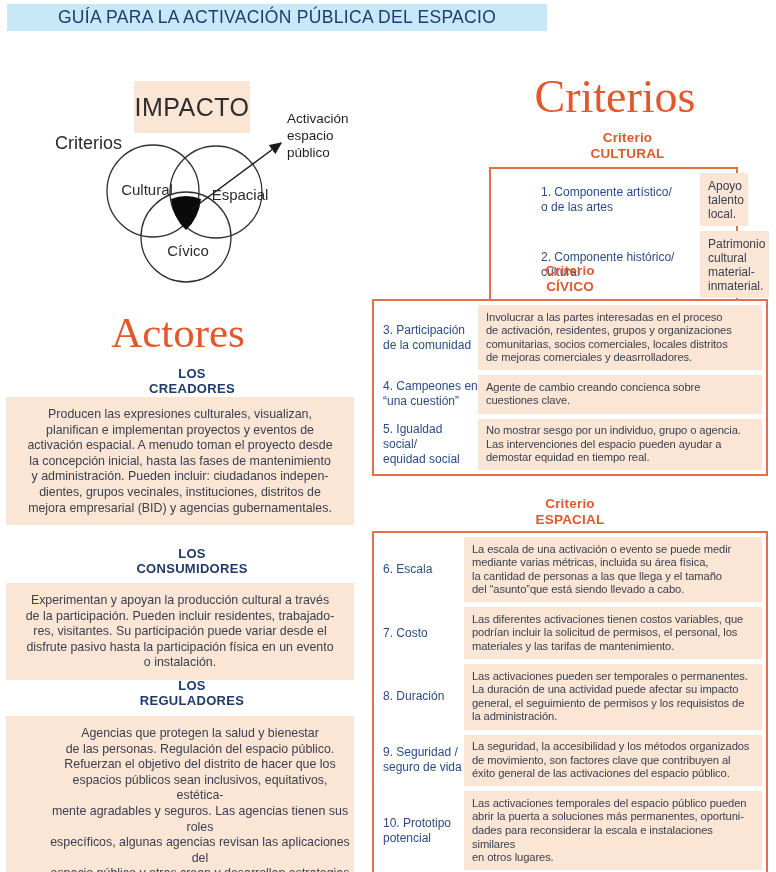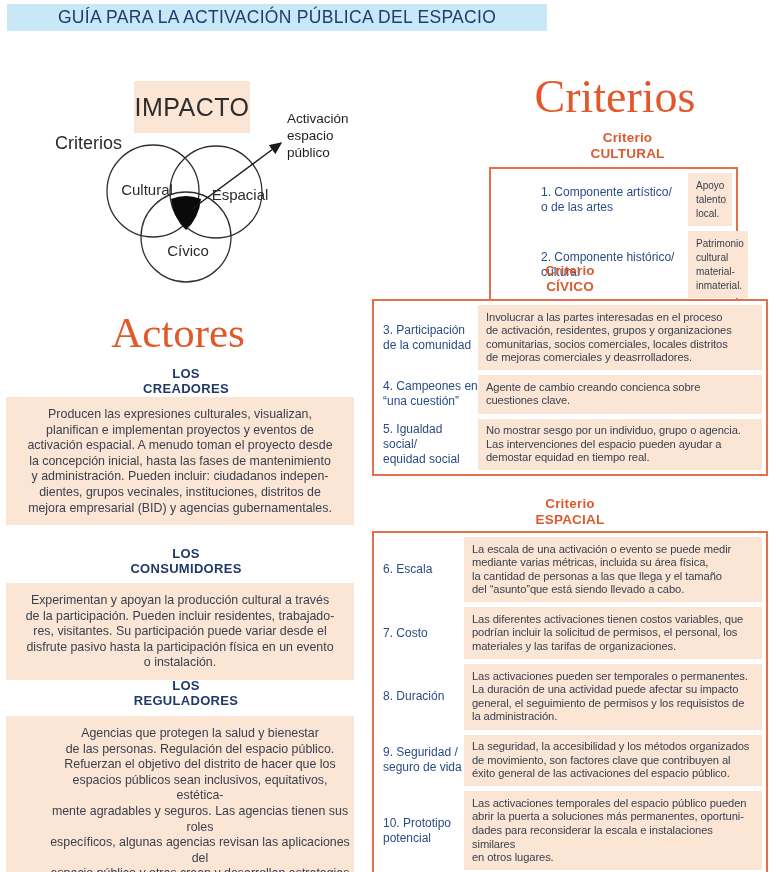--- a/index.html
+++ b/index.html
@@ -32,21 +32,21 @@
     position:absolute; left:287px; top:111px; font-size:13.5px; line-height:1.25;
     color:#1f1f1f; font-weight:500;
   }
 
   
   .actores-heading {
     position:absolute; left:0; top:308px; width:356px; text-align:center;
     font-family:"Liberation Serif", serif; font-size:43px; color:#e2582a;
   }
   .group-title {
-    position:absolute; left:8px; width:356px; text-align:center;
+    position:absolute; left:14px; width:356px; text-align:center;
     color:#1f3a68; font-weight:700; font-size:13px; line-height:1.18; letter-spacing:0.3px;
   }
   .gt-creadores { top:366px; }
   .gt-consumidores { top:546px; }
   .gt-reguladores { top:678px; }
   .group-body {
     position:absolute; left:6px; width:348px; background:#fbe5d5;
     color:#3a4150; font-size:12.4px; line-height:15.6px; text-align:center;
     padding:10px 2px 9px 2px; box-sizing:border-box;
   }
@@ -81,21 +81,21 @@
     box-sizing:border-box; flex-shrink:0;
   }
   .t-cultural .cterm { width:152px; }
   .t-civico .cterm   { width:100px; }
   .t-espacial .cterm { width:86px; }
 
   .cdesc {
     flex:1; background:#fbe5d5; color:#3a4150;
     padding:5.5px 4px 5.5px 8px;
   }
-  .t-cultural .cdesc { font-size:10px; line-height:14px; }
+  .t-cultural .cdesc { font-size:12px; line-height:14px;margin-left:12px; }
   .t-civico .cdesc, .t-espacial .cdesc {
     font-size:11.2px; line-height:13.6px; letter-spacing:-0.1px;
   }
 </style>
 </head>
 <body>
 
 <div class="page">
 
   <div class="title-bar">
@@ -208,21 +208,21 @@
       <div class="cterm preline">6. Escala</div>
       <div class="cdesc preline">La escala de una activación o evento se puede medir
 mediante varias métricas, incluida su área física,
 la cantidad de personas a las que llega y el tamaño
 del “asunto”que está siendo llevado a cabo.</div>
     </div>
     <div class="crow">
       <div class="cterm preline">7. Costo</div>
       <div class="cdesc preline">Las diferentes activaciones tienen costos variables, que
 podrían incluir la solicitud de permisos, el personal, los
-materiales y las tarifas de organizaciones.</div>
+materiales y las tarifas de mantenimiento.</div>
     </div>
     <div class="crow">
       <div class="cterm preline">8. Duración</div>
       <div class="cdesc preline">Las activaciones pueden ser temporales o permanentes.
 La duración de una actividad puede afectar su impacto
 general, el seguimiento de permisos y los requisistos de
 la administración.</div>
     </div>
     <div class="crow">
       <div class="cterm preline">9. Seguridad /

